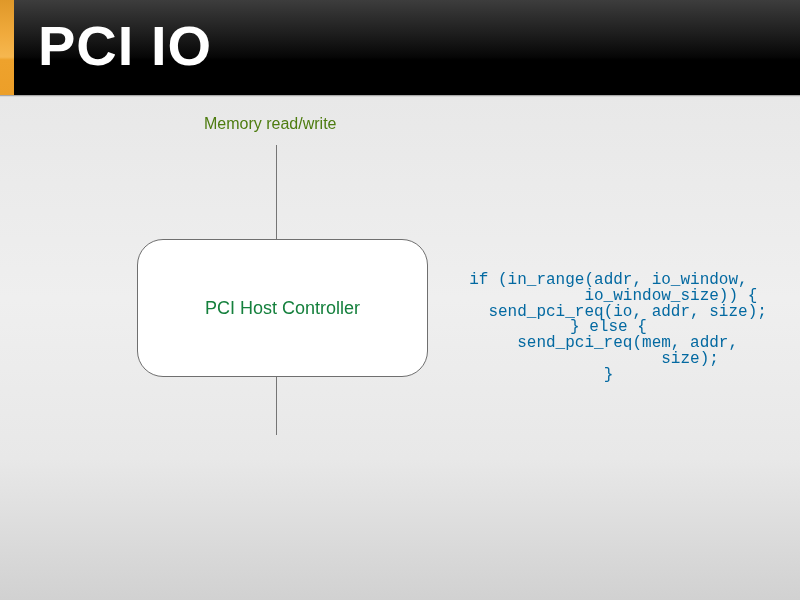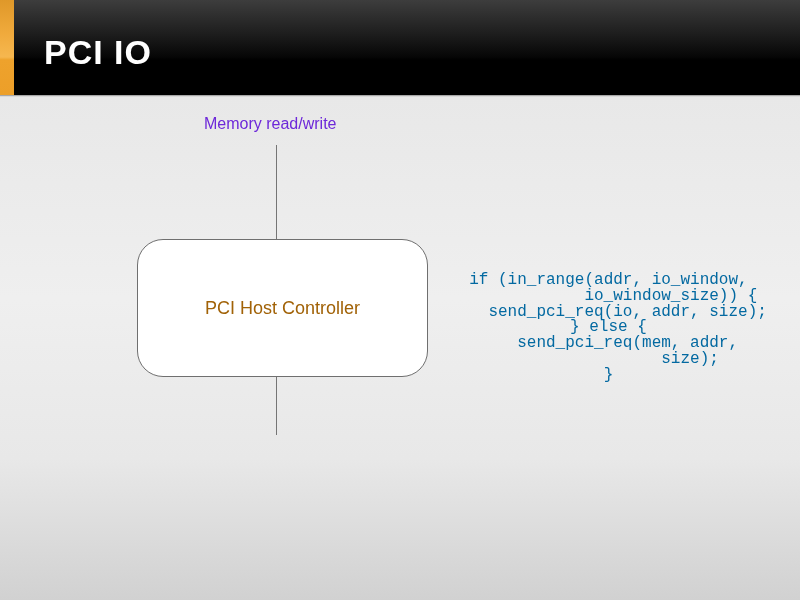--- a/index.html
+++ b/index.html
@@ -13,48 +13,48 @@
   
   .header {
     position: absolute; left: 0; top: 0; width: 800px; height: 95px;
     background: linear-gradient(180deg, #3d3d3d 0%, #1e1e1e 35%, #060606 60%, #000000 63%, #000000 100%);
   }
   .stripe {
     position: absolute; left: 0; top: 0; width: 14px; height: 95px;
     background: linear-gradient(180deg, #df9829 0%, #f0aa3c 35%, #f6b74f 60%, #eea22c 63%, #ec9f29 100%);
   }
   .title {
-    position: absolute; left: 38px; top: 0; margin: 6px;
+    position: absolute; left: 38px; top: 0; margin: 0;
     height: 95px; line-height: 92px;
-    color: #ffffff; font-size: 34px; font-weight: bold; letter-spacing: 1px;
+    color: #ffffff; font-size: 56px; font-weight: bold; letter-spacing: 1px;
   }
   .header-sep {
     position: absolute; left: 0; top: 95px; width: 800px; height: 2px;
     background: linear-gradient(180deg, #8e8e8e, #f2f2f2);
   }
   
   .body-bg {
     position: absolute; left: 0; top: 97px; width: 800px; height: 503px;
     background: linear-gradient(180deg, #e8e8e8 0%, #efefef 40%, #e8e8e8 72%, #d1d1d1 100%);
   }
   
   .mem-label {
     position: absolute; left: 204px; top: 115px;
-    font-size: 16px; color: #6d28d9; white-space: nowrap;
+    font-size: 16px; color: #4d7c0f; white-space: nowrap;
   }
   .vline {
     position: absolute; width: 1px; background: #757575;
   }
   .vline-top    { left: 276px; top: 145px; height: 94px; }
   .vline-bottom { left: 276px; top: 377px; height: 58px; }
   .node {
     position: absolute; box-sizing: border-box;
     background: #ffffff; border: 1px solid #6f6f6f;
     display: flex; align-items: center; justify-content: center;
-    font-size: 18px; color: #a16207;
+    font-size: 18px; color: #15803d;
   }
   .host-box { left: 137px; top: 239px; width: 291px; height: 138px; border-radius: 26px; }
   .bus-box  { left: 181px; top: 435px; width: 182px; height: 79px; }
   .code {
     position: absolute; left: 450px; top: 273px; margin: 0;
     font-family: "Liberation Mono", monospace;
     font-size: 16px; line-height: 15.8px;
     color: #0369a1; white-space: pre; text-align: center;
   }
 </style>

